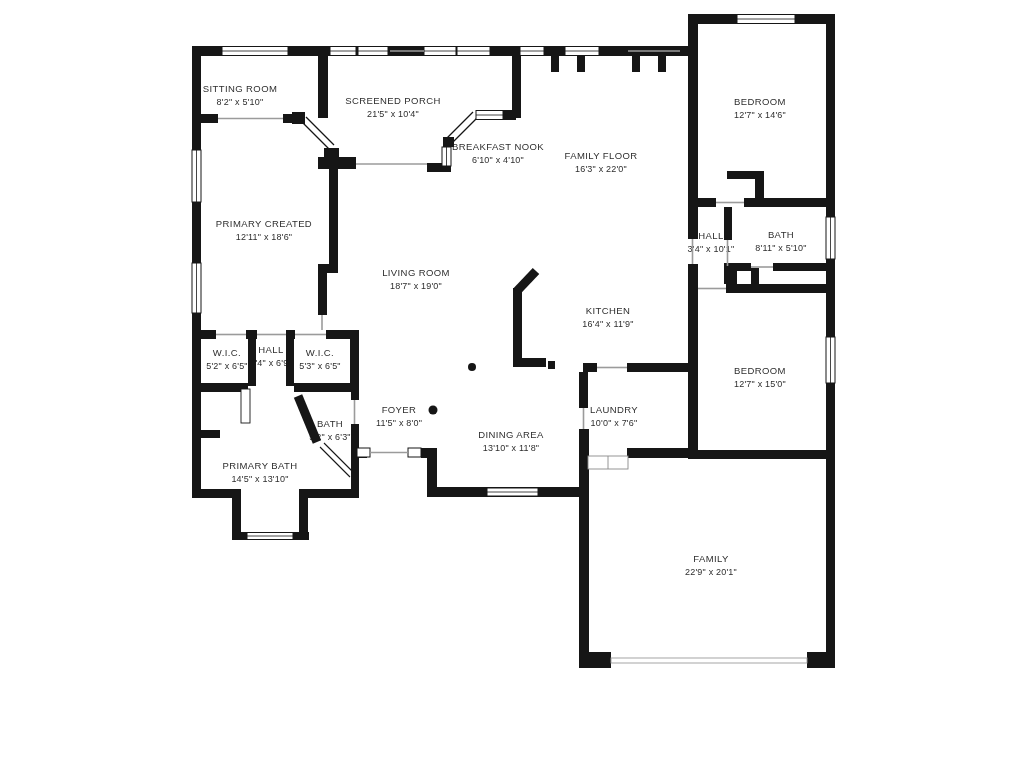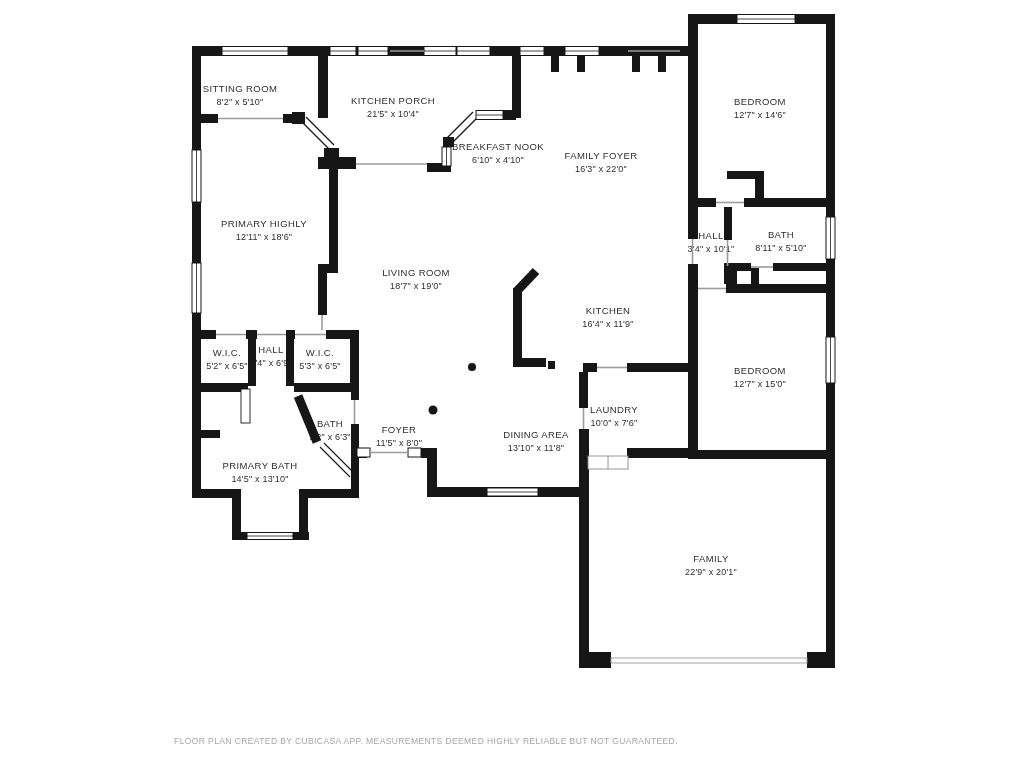--- a/index.html
+++ b/index.html
@@ -26,37 +26,37 @@
 </head>
 <body>
 
 <div id="stage">
 
   <div class="room" style="left:240px;top:95px">
       <div class="rn">SITTING ROOM</div>
       <div class="rd">8'2" x 5'10"</div>
     </div>
   <div class="room" style="left:393px;top:107px">
-      <div class="rn">KITCHEN PORCH</div>
+      <div class="rn">SCREENED PORCH</div>
       <div class="rd">21'5" x 10'4"</div>
     </div>
   <div class="room" style="left:498px;top:153px">
       <div class="rn">BREAKFAST NOOK</div>
       <div class="rd">6'10" x 4'10"</div>
     </div>
   <div class="room" style="left:601px;top:162px">
-      <div class="rn">FAMILY FOYER</div>
+      <div class="rn">FAMILY FLOOR</div>
       <div class="rd">16'3" x 22'0"</div>
     </div>
   <div class="room" style="left:760px;top:108px">
       <div class="rn">BEDROOM</div>
       <div class="rd">12'7" x 14'6"</div>
     </div>
   <div class="room" style="left:264px;top:230px">
-      <div class="rn">PRIMARY HIGHLY</div>
+      <div class="rn">PRIMARY CREATED</div>
       <div class="rd">12'11" x 18'6"</div>
     </div>
   <div class="room" style="left:416px;top:279px">
       <div class="rn">LIVING ROOM</div>
       <div class="rd">18'7" x 19'0"</div>
     </div>
   <div class="room" style="left:711px;top:242px">
       <div class="rn">HALL</div>
       <div class="rd">3'4" x 10'1"</div>
     </div>
@@ -77,37 +77,37 @@
       <div class="rd">3'4" x 6'9"</div>
     </div>
   <div class="room" style="left:320px;top:359px">
       <div class="rn">W.I.C.</div>
       <div class="rd">5'3" x 6'5"</div>
     </div>
   <div class="room" style="left:760px;top:377px">
       <div class="rn">BEDROOM</div>
       <div class="rd">12'7" x 15'0"</div>
     </div>
-  <div class="room" style="left:399px;top:436px">
+  <div class="room" style="left:399px;top:416px">
       <div class="rn">FOYER</div>
       <div class="rd">11'5" x 8'0"</div>
     </div>
   <div class="room" style="left:330px;top:430px">
       <div class="rn">BATH</div>
       <div class="rd">5'2" x 6'3"</div>
     </div>
   <div class="room" style="left:614px;top:416px">
       <div class="rn">LAUNDRY</div>
       <div class="rd">10'0" x 7'6"</div>
     </div>
   <div class="room" style="left:260px;top:472px">
       <div class="rn">PRIMARY BATH</div>
       <div class="rd">14'5" x 13'10"</div>
     </div>
-  <div class="room" style="left:536px;top:441px">
+  <div class="room" style="left:511px;top:441px">
       <div class="rn">DINING AREA</div>
       <div class="rd">13'10" x 11'8"</div>
     </div>
   <div class="room" style="left:711px;top:565px">
       <div class="rn">FAMILY</div>
       <div class="rd">22'9" x 20'1"</div>
     </div>
 
   <svg id="plan-svg" width="1024" height="768" viewBox="0 0 1024 768">
     <g fill="#161616">
@@ -275,14 +275,13 @@
     </g>
 
     <g fill="#ffffff" stroke="#161616" stroke-width="0.9">
       <rect x="241" y="389" width="9" height="34"></rect>
       <rect x="588" y="456" width="40" height="13" stroke="#8a8a8a"></rect>
       <line x1="608" y1="456" x2="608" y2="469" stroke="#8a8a8a"></line>
       <rect x="611" y="658" width="196" height="5" stroke="#9b9b9b"></rect>
     </g>
   </svg>
 
-  <div id="disclaimer">FLOOR PLAN CREATED BY CUBICASA APP. MEASUREMENTS DEEMED HIGHLY RELIABLE BUT NOT GUARANTEED.</div>
 </div>
 
 </body></html>

